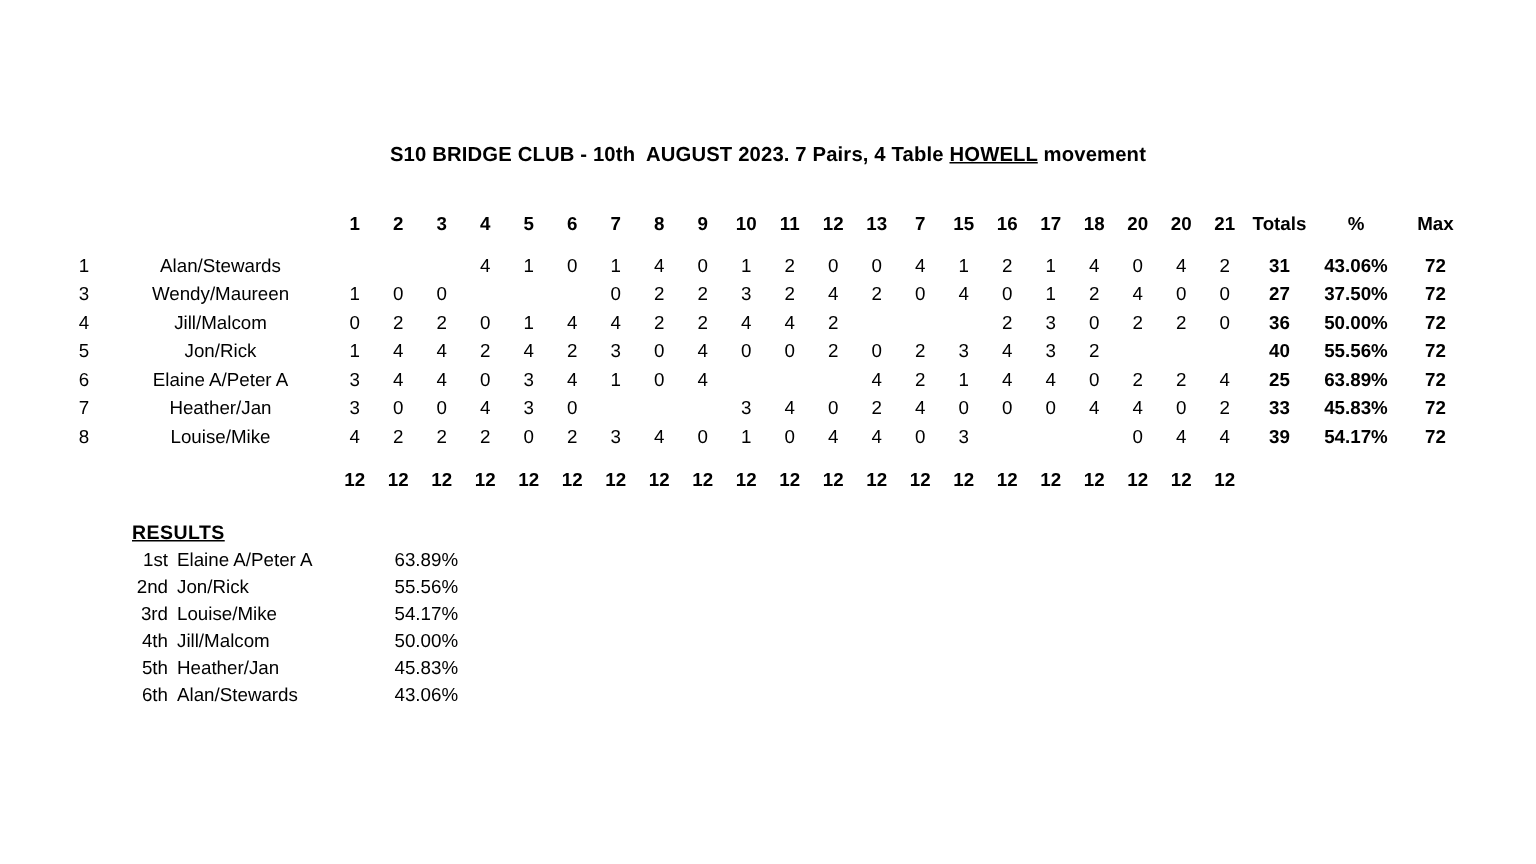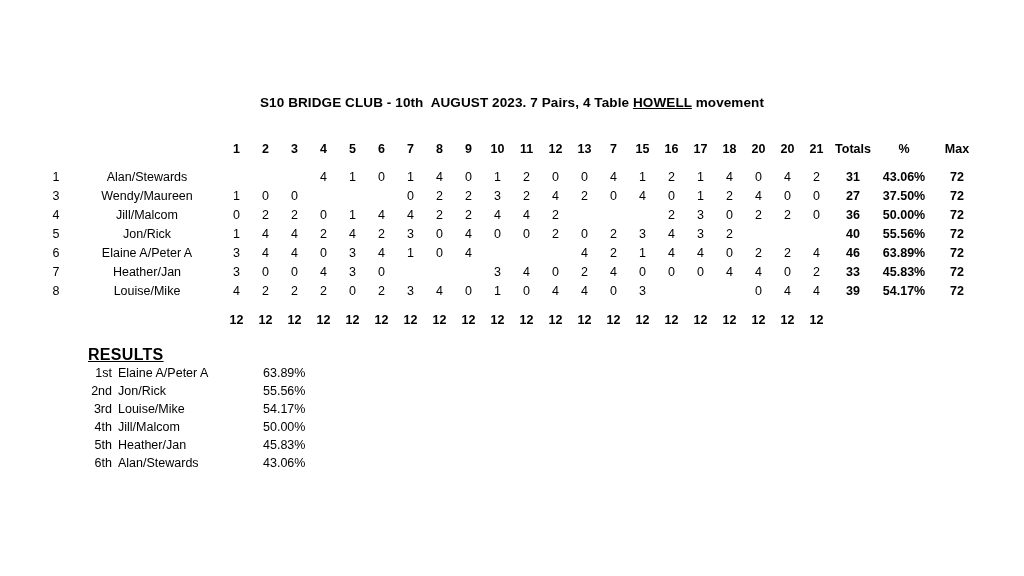--- a/index.html
+++ b/index.html
@@ -27,21 +27,21 @@
   td.totals-col{width:44px;font-weight:bold;}
   td.pct-col{width:58px;font-weight:bold;font-size:11px;}
   td.max-col{width:48px;font-weight:bold;}
   tr.spacer-a td{height:9px;line-height:9px;font-size:1px;}
   tr.spacer-b td{height:10px;line-height:10px;font-size:1px;}
   tr.sum-row td{font-weight:bold;}
 
   .results{position:absolute;left:40px;top:346px;}
   .results-heading{
     margin-left:48px;height:18px;line-height:18px;
-    font-size:16px;font-weight:bold;text-decoration:underline;letter-spacing:0.3px;
+    font-size:13px;font-weight:bold;text-decoration:underline;letter-spacing:0.3px;
   }
   .results-heading-row{height:18px;}
   .result-row{display:flex;height:18px;line-height:18px;font-size:12.5px;align-items:center;justify-content:space-between;}
   .result-rank{width:72px;text-align:right;}
   .result-name{width:145px;margin-left:6px;text-align:left;}
   .result-pct{text-align:left;}
 </style>
 </head>
 <body>
 
@@ -213,21 +213,21 @@
           <td class="score"></td>
           <td class="score">4</td>
           <td class="score">2</td>
           <td class="score">1</td>
           <td class="score">4</td>
           <td class="score">4</td>
           <td class="score">0</td>
           <td class="score">2</td>
           <td class="score">2</td>
           <td class="score">4</td>
-          <td class="totals-col">46</td>
+          <td class="totals-col">25</td>
           <td class="pct-col">63.89%</td>
           <td class="max-col">72</td>
         </tr>
         <tr>
           <td class="num">7</td>
           <td class="name">Heather/Jan</td>
           <td class="score">3</td>
           <td class="score">0</td>
           <td class="score">0</td>
           <td class="score">4</td>

